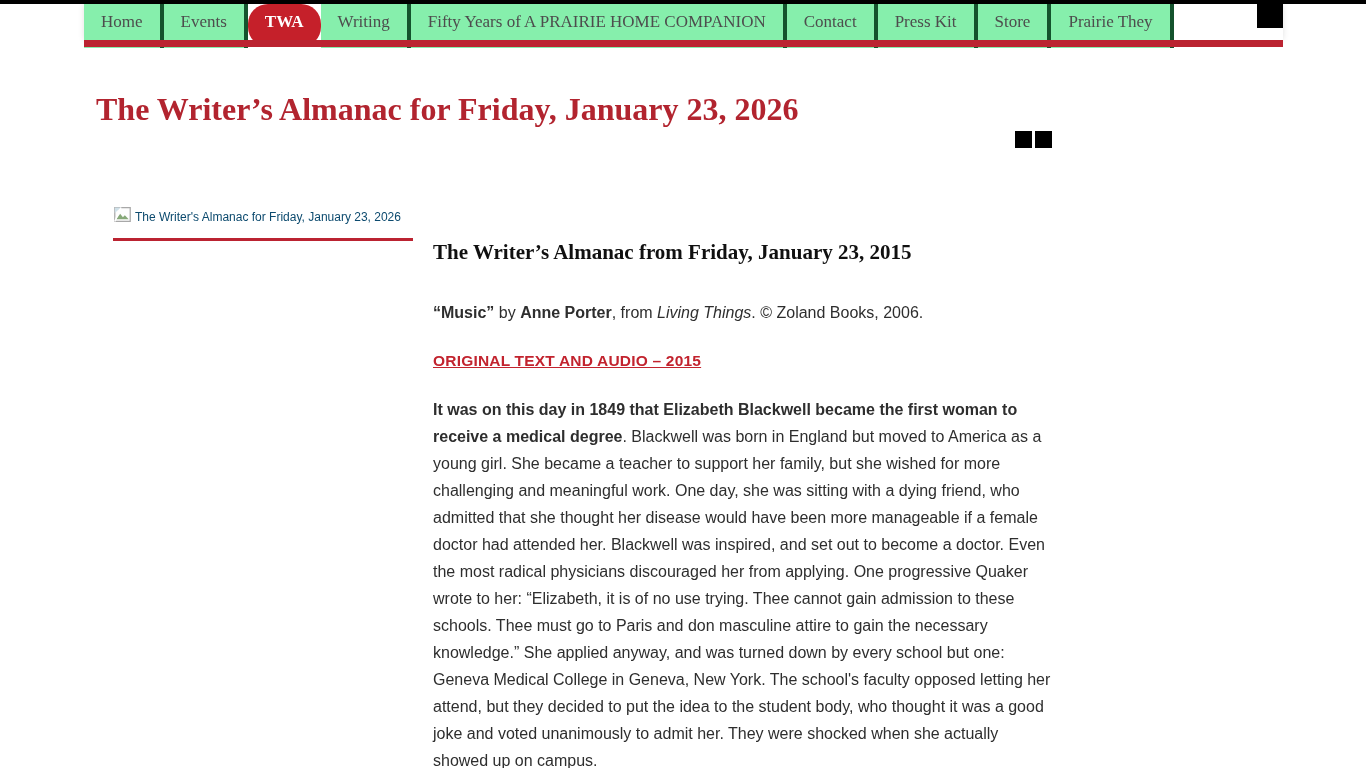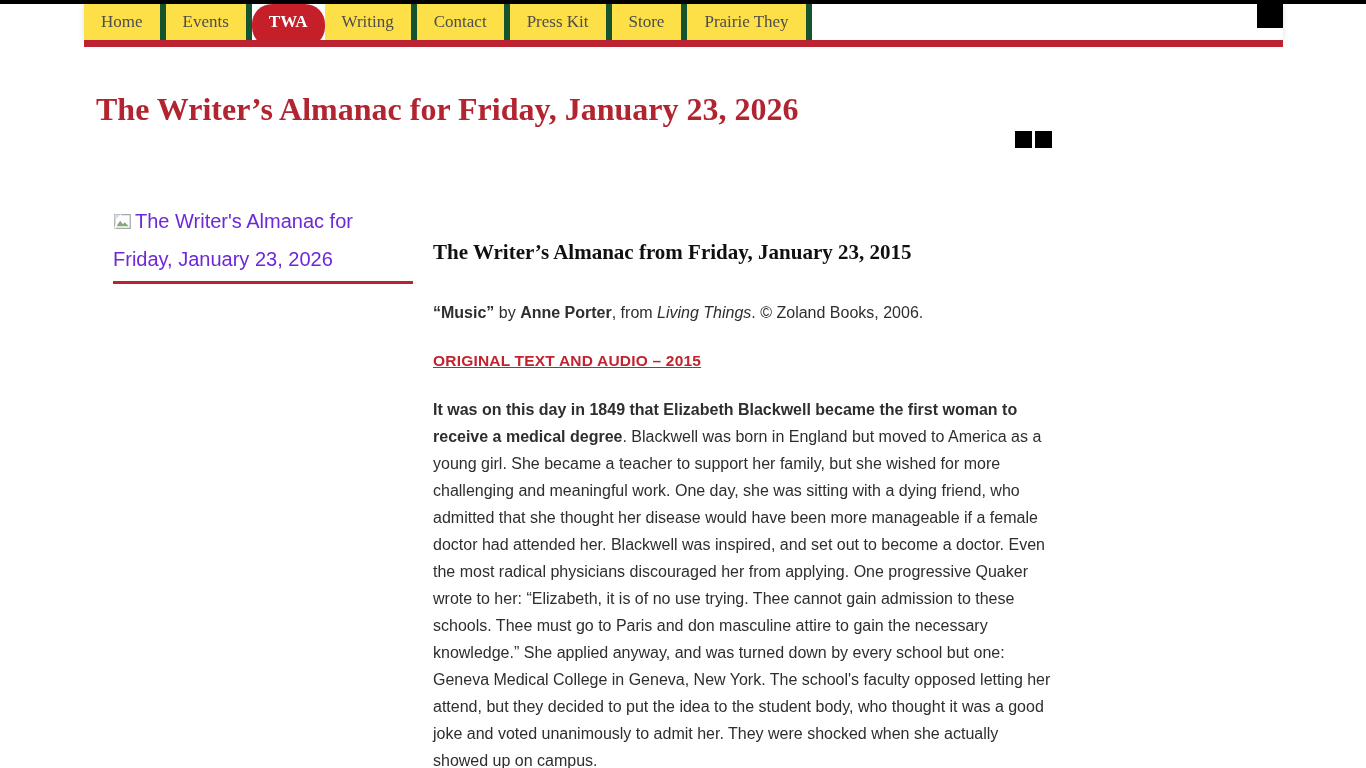--- a/index.html
+++ b/index.html
@@ -16,40 +16,40 @@
     position:relative;
     color:#303030;
   }
   .top-strip{position:absolute;left:0;top:0;width:1366px;height:4px;background:#000;}
   .nav-wrap{
     position:absolute;left:84px;top:4px;width:1199px;height:36px;
     background:#ffffff;display:flex;align-items:flex-start;
     box-shadow:0 0 6px rgba(0,0,0,0.12);
   }
   .nav-item{
-    height:36px;line-height:36px;padding:0 17px;
+    height:44px;line-height:36px;padding:0 17px;
     font-family:"Liberation Serif", serif;font-size:17px;color:#4d4d4d;
-    border-right:6px solid #14532d;white-space:nowrap;cursor:pointer;
-    background:#fde047;
+    border-right:4px solid #14532d;white-space:nowrap;cursor:pointer;
+    background:#86efac;
   }
   .nav-item.active{
     background:var(--active-tab-red);color:#ffffff;font-weight:bold;
     height:43px;line-height:36px;border-right:none;border-radius:20px;
   }
   .red-bar{position:absolute;left:84px;top:40px;width:1199px;height:7px;background:var(--accent-red);}
   .corner-square{position:absolute;left:1257px;top:0;width:26px;height:28px;background:#000;z-index:5;}
   .page-title{
     position:absolute;left:96px;top:88px;width:900px;
     font-family:"Liberation Serif", serif;font-size:32px;font-weight:bold;
     color:var(--title-red);line-height:42px;
   }
   .social{position:absolute;left:1015px;top:131px;display:flex;gap:3px;}
   .social .sq{width:17px;height:17px;background:#000;cursor:pointer;}
   .left-col{position:absolute;left:113px;top:203px;width:300px;}
-  .alt-text{font-size:20px;line-height:36px;color:#6d28d9;}
+  .alt-text{font-size:12px;line-height:29px;color:#0c4a6e;}
   .broken-img-icon{display:inline-block;vertical-align:-2px;margin-right:3px;}
   .img-underline{margin-top:4px;width:300px;height:3px;background:var(--accent-red);}
   .right-col{position:absolute;left:433px;top:200px;width:621px;}
   .article-heading{
     font-family:"Liberation Serif", serif;font-size:21px;font-weight:bold;
     color:#101010;line-height:26px;margin-top:39px;
   }
   .byline{margin-top:36px;font-size:16px;color:#2e2e2e;line-height:24px;}
   .byline .b{font-weight:bold;}
   .byline .i{font-style:italic;}
@@ -64,20 +64,21 @@
 </head>
 <body>
 
 <div class="top-strip"></div>
 
 <nav class="nav-wrap">
   <div class="nav-item">Home</div>
   <div class="nav-item">Events</div>
   <div class="nav-item active">TWA</div>
   <div class="nav-item">Writing</div>
+  <div class="nav-item">Fifty Years of A PRAIRIE HOME COMPANION</div>
   <div class="nav-item">Contact</div>
   <div class="nav-item">Press Kit</div>
   <div class="nav-item">Store</div>
   <div class="nav-item">Prairie They</div>
 </nav>
 <div class="red-bar"></div>
 <div class="corner-square"></div>
 
 <h1 class="page-title">The Writer’s Almanac for Friday, January 23, 2026</h1>
 

